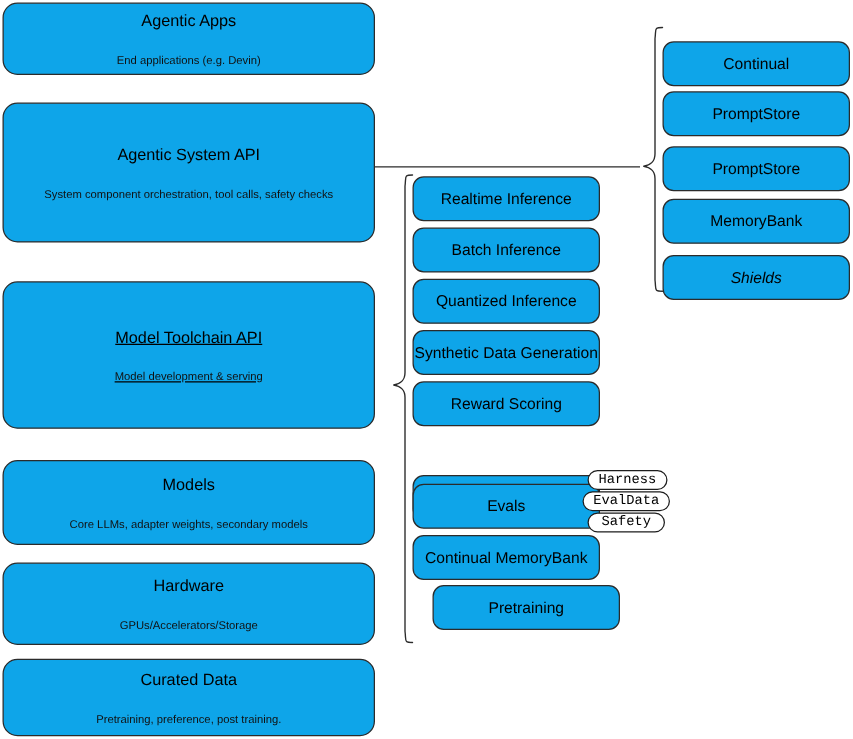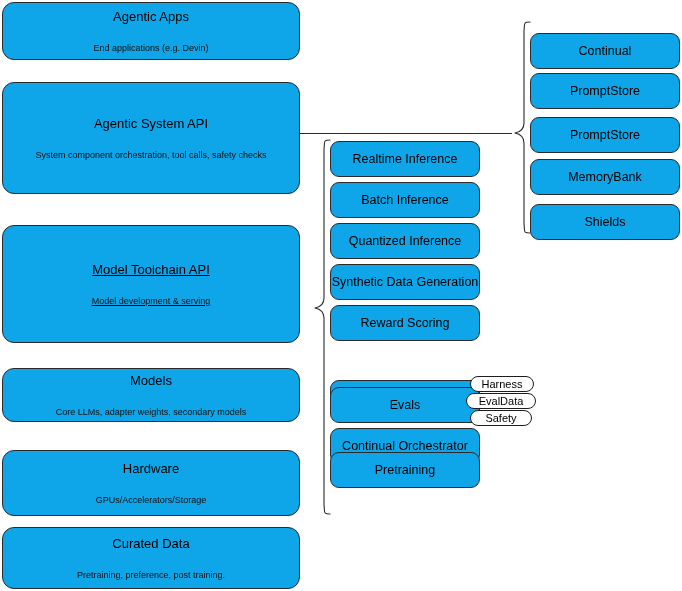--- a/index.html
+++ b/index.html
@@ -78,20 +78,21 @@
     background: #ffffff;
     border: 1px solid #1d1d1d;
     border-radius: 999px;
     display: flex;
     align-items: center;
     justify-content: center;
     font-size: 11px;
     line-height: 11px;
     white-space: nowrap;
     color: #000;
+    font-family: Liberation Mono, monospace;
   }
 
   
   .hline {
     position: absolute;
     height: 0;
     border-top: 1px solid #2b2b2b;
   }
   .brace {
     position: absolute;
@@ -118,21 +119,21 @@
   <div class="box layer-box" style="top:82px;height:112px;">
     <div class="title">Agentic System API</div>
     <div class="subtitle">System component orchestration, tool calls, safety checks</div>
   </div>
 
   <div class="box layer-box" style="top:225px;height:118px;text-decoration:underline;">
     <div class="title">Model Toolchain API</div>
     <div class="subtitle">Model development &amp; serving</div>
   </div>
 
-  <div class="box layer-box" style="top:368px;height:54px;">
+  <div class="box layer-box" style="top:368px;height:68px;">
     <div class="title">Models</div>
     <div class="subtitle">Core LLMs, adapter weights, secondary models</div>
   </div>
 
   <div class="box layer-box" style="top:450px;height:66px;">
     <div class="title">Hardware</div>
     <div class="subtitle">GPUs/Accelerators/Storage</div>
   </div>
 
   <div class="box layer-box" style="top:527px;height:62px;">
@@ -181,39 +182,39 @@
   <div class="box leaf-box mid-box" style="top:305px;">
     <div class="title">Reward Scoring</div>
   </div>
   <div class="box leaf-box mid-box" style="top:352px;margin-top:28px;">
     <div class="title">Post Training</div>
   </div>
   <div class="box leaf-box mid-box" style="top:387px;">
     <div class="title">Evals</div>
   </div>
   <div class="box leaf-box mid-box" style="top:428px;">
-    <div class="title">Continual Orchestrator</div>
-  </div>
-  <div class="box leaf-box mid-box" style="top:452px;">
+    <div class="title">Continual MemoryBank</div>
+  </div>
+  <div class="box leaf-box mid-box" style="top:468px;margin-left:16px;">
     <div class="title">Pretraining</div>
   </div>
 
   <div class="box leaf-box right-box" style="top:33px;">
     <div class="title">Continual</div>
   </div>
   <div class="box leaf-box right-box" style="top:73px;">
     <div class="title">PromptStore</div>
   </div>
   <div class="box leaf-box right-box" style="top:117px;">
     <div class="title">PromptStore</div>
   </div>
   <div class="box leaf-box right-box" style="top:159px;">
     <div class="title">MemoryBank</div>
   </div>
-  <div class="box leaf-box right-box" style="top:204px;">
+  <div class="box leaf-box right-box" style="top:204px;font-style:italic;">
     <div class="title">Shields</div>
   </div>
 
   <div class="pill" style="left:470px;top:376px;width:64px;height:16px;">
     <span>Harness</span>
   </div>
   <div class="pill" style="left:466px;top:393px;width:70px;height:16px;">
     <span>EvalData</span>
   </div>
   <div class="pill" style="left:470px;top:410px;width:62px;height:16px;">

